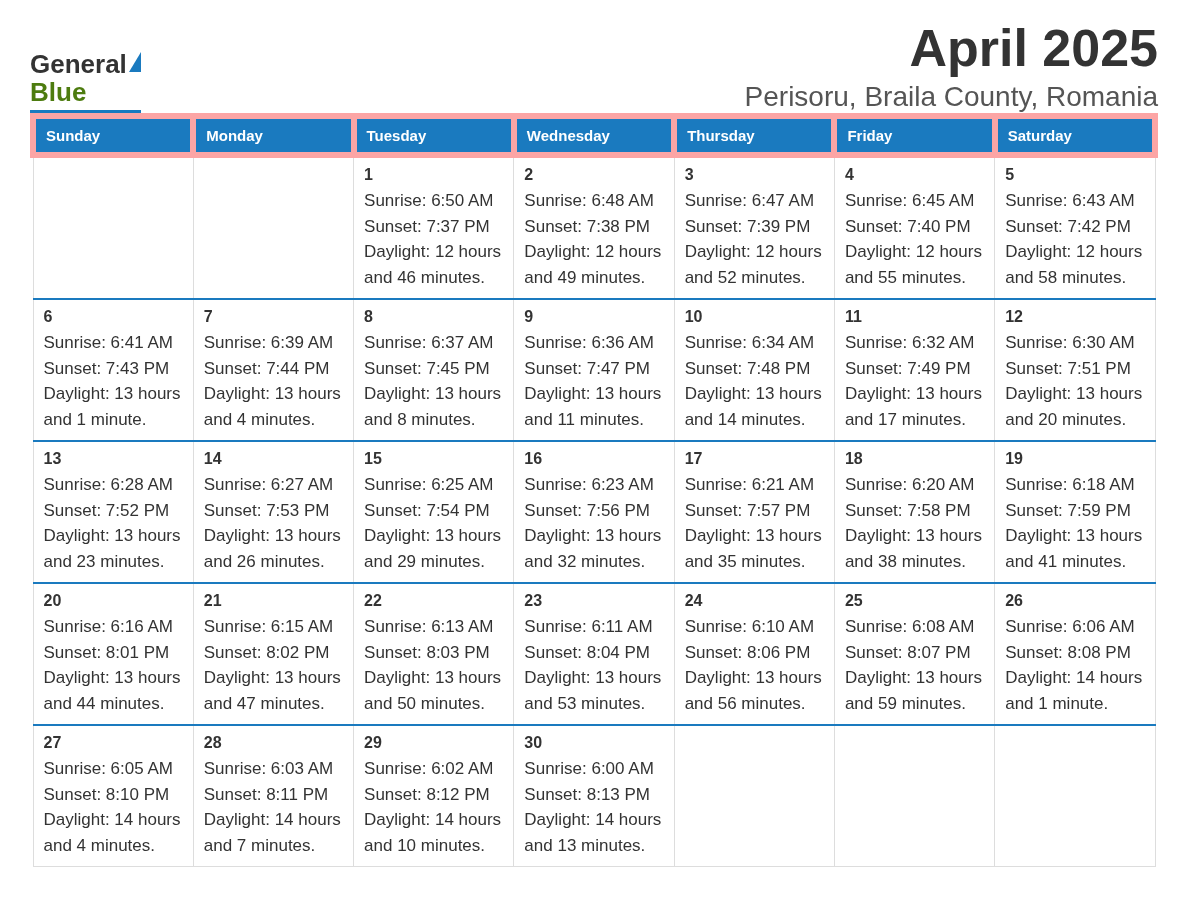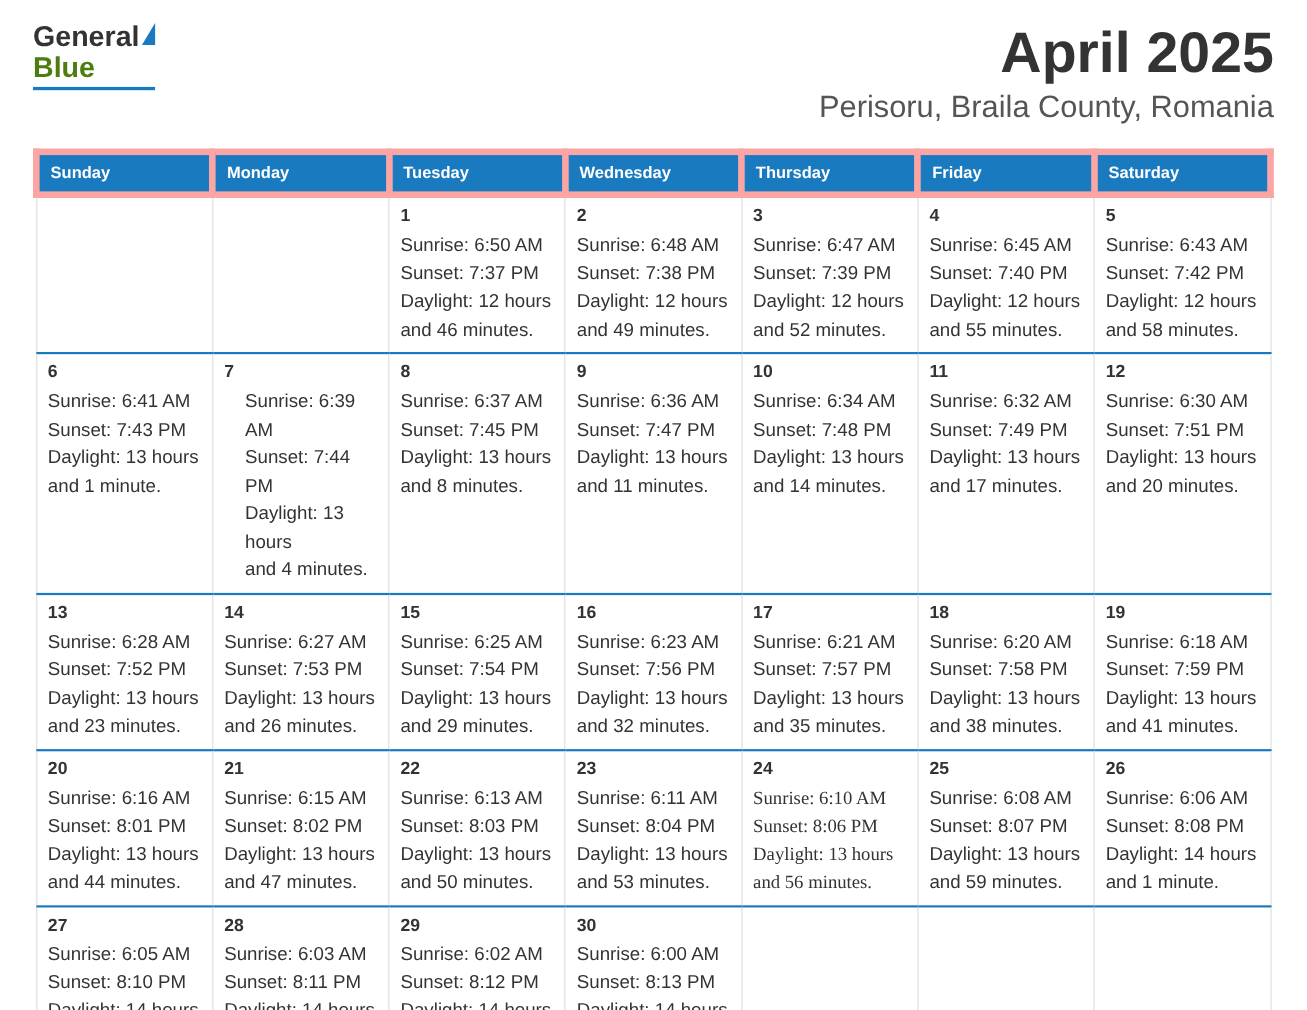--- a/index.html
+++ b/index.html
@@ -7,22 +7,22 @@
       font-family: Arial, Helvetica, sans-serif;
       background: #fff;
       color: #333;
       width: 1188px;
       min-height: 918px;
       padding: 20px 30px 30px 30px;
     }
     .header {
       display: flex;
       justify-content: space-between;
-      align-items: flex-start;
-      margin-bottom: 22px;
+      align-items: flex-end;
+      margin-bottom: 0;
     }
     .logo {
       display: flex;
       flex-direction: column;
       align-items: flex-start;
     }
     .logo-text {
       display: flex;
       align-items: center;
       font-size: 26px;
@@ -180,21 +180,21 @@
       <tr>
         <td>
           <span class="day-num">6</span>
           <div class="day-info" style="white-space: pre-line;">Sunrise: 6:41 AM
 Sunset: 7:43 PM
 Daylight: 13 hours
 and 1 minute.</div>
         </td>
         <td>
           <span class="day-num">7</span>
-          <div class="day-info" style="white-space: pre-line; margin-left: 19px;">Sunrise: 6:39 AM
+          <div class="day-info" style="white-space: pre-line;">Sunrise: 6:39 AM
 Sunset: 7:44 PM
 Daylight: 13 hours
 and 4 minutes.</div>
         </td>
         <td>
           <span class="day-num">8</span>
           <div class="day-info" style="white-space: pre-line;">Sunrise: 6:37 AM
 Sunset: 7:45 PM
 Daylight: 13 hours
 and 8 minutes.</div>
@@ -303,21 +303,21 @@
         </td>
         <td>
           <span class="day-num">23</span>
           <div class="day-info" style="white-space: pre-line;">Sunrise: 6:11 AM
 Sunset: 8:04 PM
 Daylight: 13 hours
 and 53 minutes.</div>
         </td>
         <td>
           <span class="day-num">24</span>
-          <div class="day-info" style="white-space: pre-line; font-family: Liberation Serif, serif;">Sunrise: 6:10 AM
+          <div class="day-info" style="white-space: pre-line;">Sunrise: 6:10 AM
 Sunset: 8:06 PM
 Daylight: 13 hours
 and 56 minutes.</div>
         </td>
         <td>
           <span class="day-num">25</span>
           <div class="day-info" style="white-space: pre-line;">Sunrise: 6:08 AM
 Sunset: 8:07 PM
 Daylight: 13 hours
 and 59 minutes.</div>

